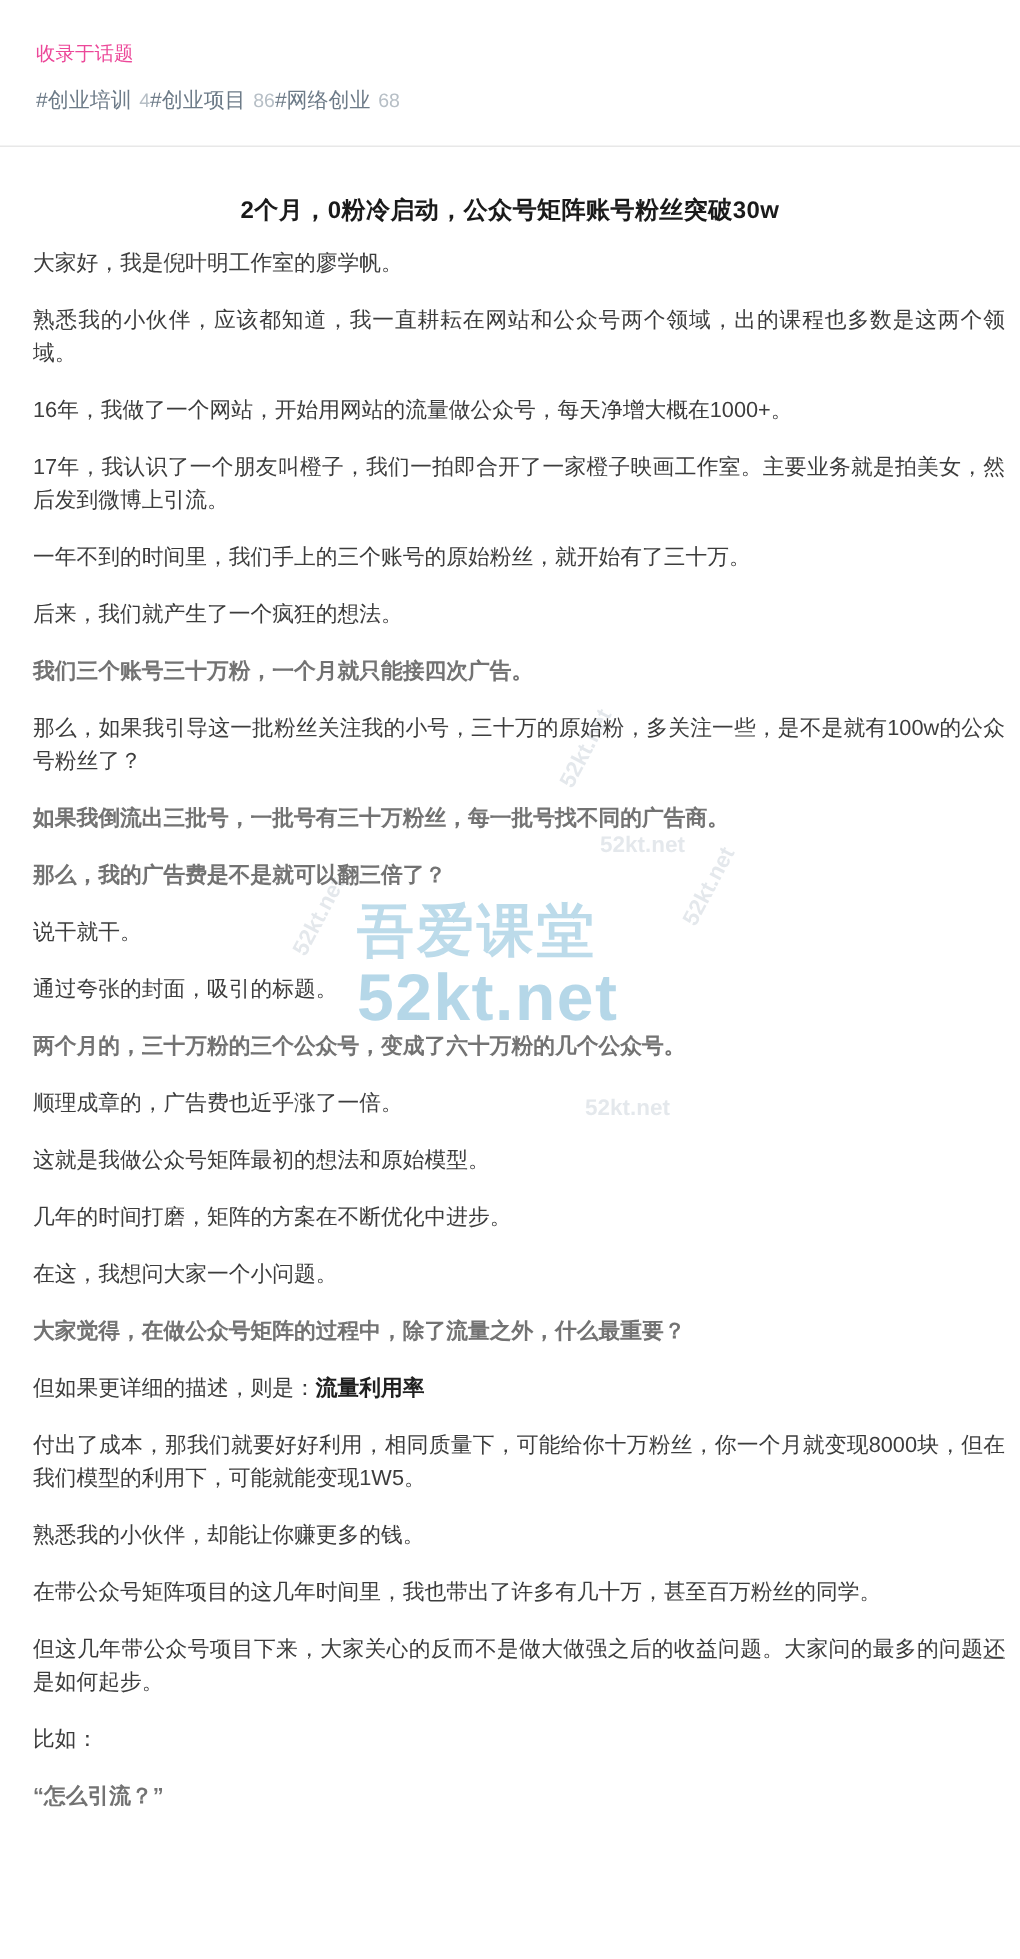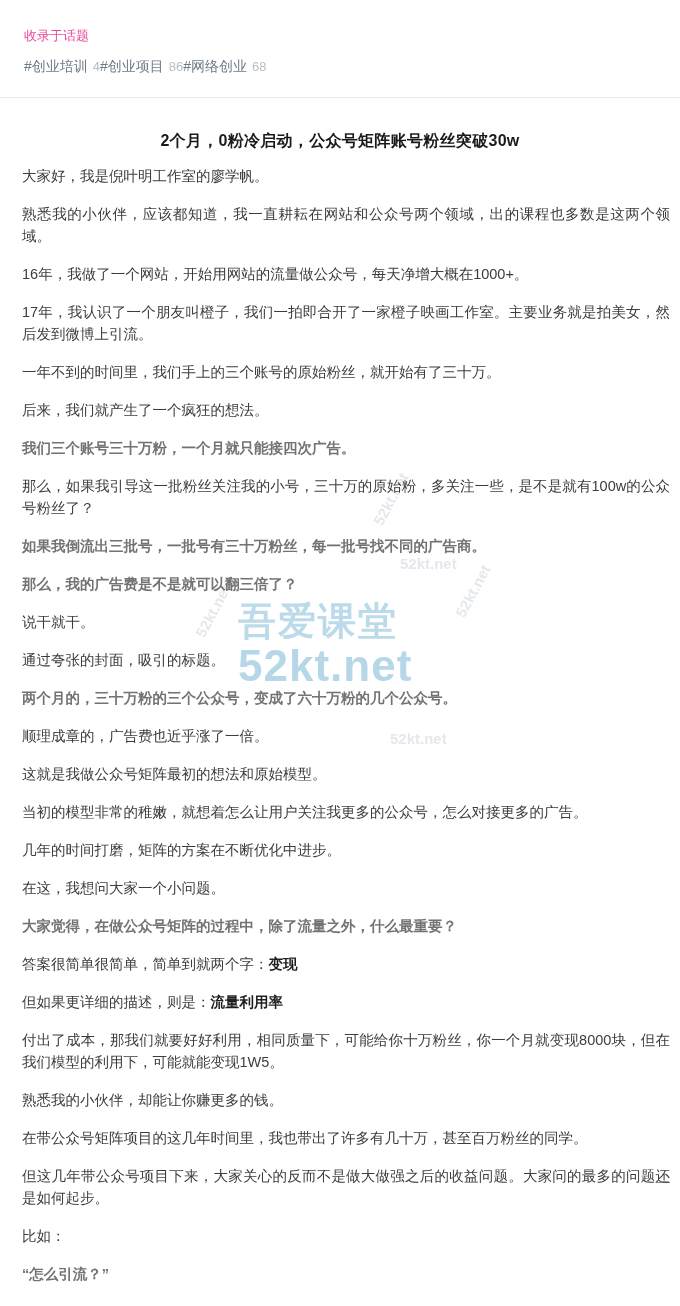--- a/index.html
+++ b/index.html
@@ -172,26 +172,24 @@
   <p class="para">后来，我们就产生了一个疯狂的想法。</p>
   <p class="para bold">我们三个账号三十万粉，一个月就只能接四次广告。</p>
   <p class="para">那么，如果我引导这一批粉丝关注我的小号，三十万的原始粉，多关注一些，是不是就有100w的公众号粉丝了？</p>
   <p class="para bold">如果我倒流出三批号，一批号有三十万粉丝，每一批号找不同的广告商。</p>
   <p class="para bold">那么，我的广告费是不是就可以翻三倍了？</p>
   <p class="para">说干就干。</p>
   <p class="para">通过夸张的封面，吸引的标题。</p>
   <p class="para bold">两个月的，三十万粉的三个公众号，变成了六十万粉的几个公众号。</p>
   <p class="para">顺理成章的，广告费也近乎涨了一倍。</p>
   <p class="para">这就是我做公众号矩阵最初的想法和原始模型。</p>
-  <p class="para">当初的模型非常的稚嫩，就想着怎么让用户关注我更多的公众号，怎么对接更多的广告。</p>
   <p class="para">几年的时间打磨，矩阵的方案在不断优化中进步。</p>
   <p class="para">在这，我想问大家一个小问题。</p>
   <p class="para bold">大家觉得，在做公众号矩阵的过程中，除了流量之外，什么最重要？</p>
 
-  <p class="para"><span>答案很简单很简单，简单到就两个字：</span><span class="hl">变现</span></p>
 
   <p class="para"><span>但如果更详细的描述，则是：</span><span class="hl">流量利用率</span></p>
 
   <p class="para">付出了成本，那我们就要好好利用，相同质量下，可能给你十万粉丝，你一个月就变现8000块，但在我们模型的利用下，可能就能变现1W5。</p>
   <p class="para">熟悉我的小伙伴，却能让你赚更多的钱。</p>
   <p class="para">在带公众号矩阵项目的这几年时间里，我也带出了许多有几十万，甚至百万粉丝的同学。</p>
 
   <p class="para"><span>但这几年带公众号项目下来，大家关心的反而不是做大做强之后的收益问题。大家问的最多的问题</span><span class="uline">还</span><span>是如何起步。</span></p>
 
   <p class="para">比如：</p>

